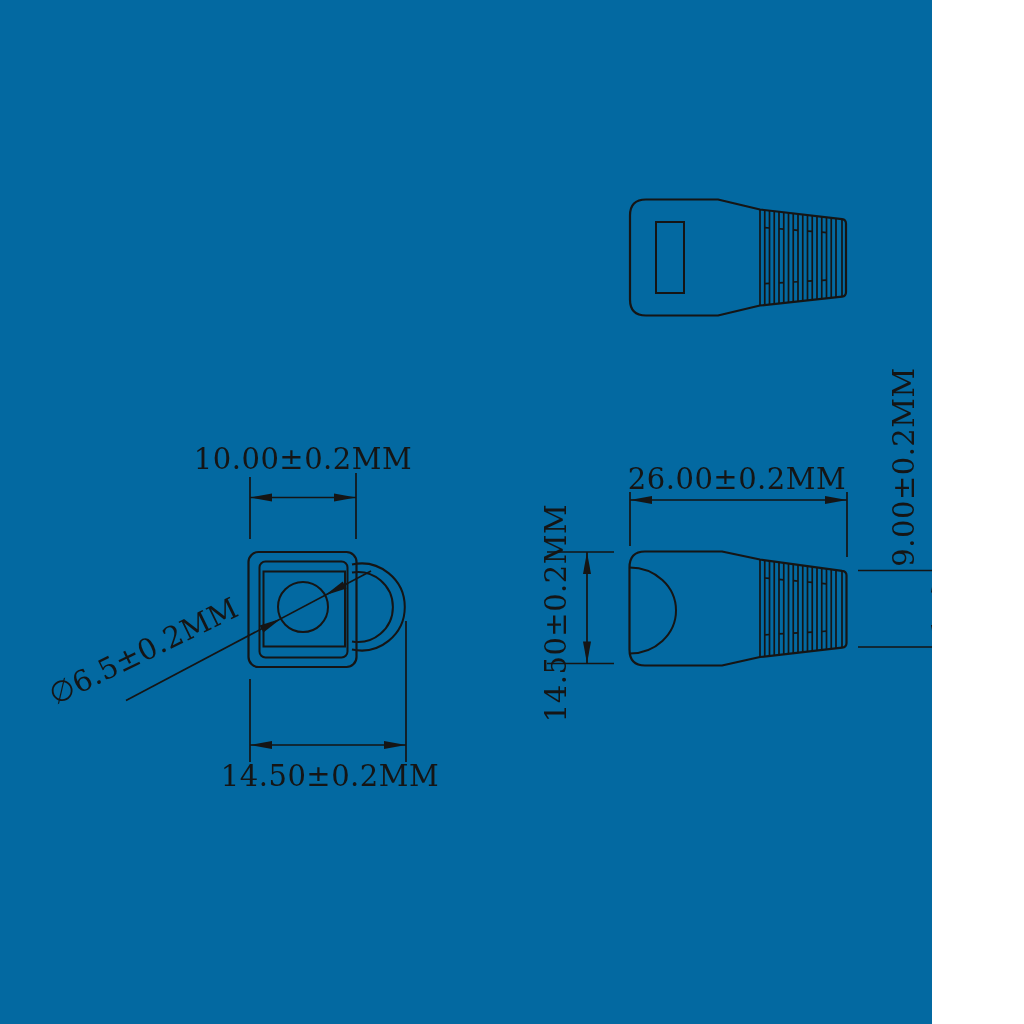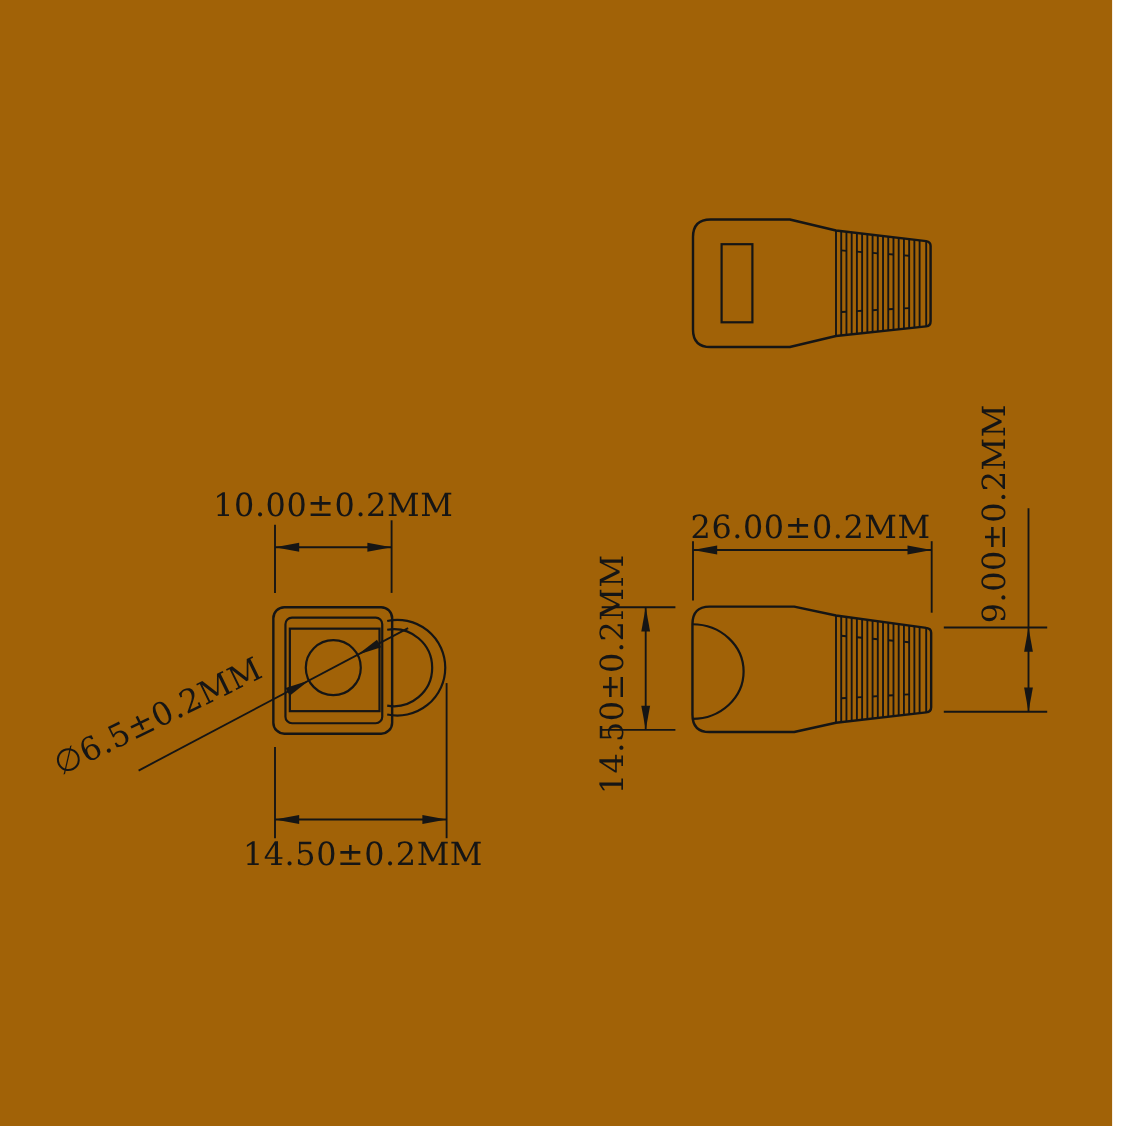--- a/index.html
+++ b/index.html
@@ -1,16 +1,16 @@
 <!DOCTYPE html>
 <html><head>
 <meta charset="utf-8">
 <style>
   html,body{margin:0;padding:0;background:#ffffff;}
-  .sheet{width:1011px;height:1024px;position:relative;background:#a16207;overflow:hidden;}
+  .sheet{width:932px;height:1024px;position:relative;background:#0369a1;overflow:hidden;}
   svg{display:block;}
   .outline{stroke:#151515;stroke-width:2.2;fill:none;stroke-linejoin:round;}
   .inner{stroke:#151515;stroke-width:2;fill:none;}
   .rib{stroke:#151515;stroke-width:1.7;fill:none;}
   .dim{stroke:#151515;stroke-width:1.7;fill:none;}
   .arrow{fill:#151515;stroke:none;}
   text.dimtxt{
     font-family:"DejaVu Serif","Liberation Serif",serif;
     font-size:29px;
     fill:#151515;

